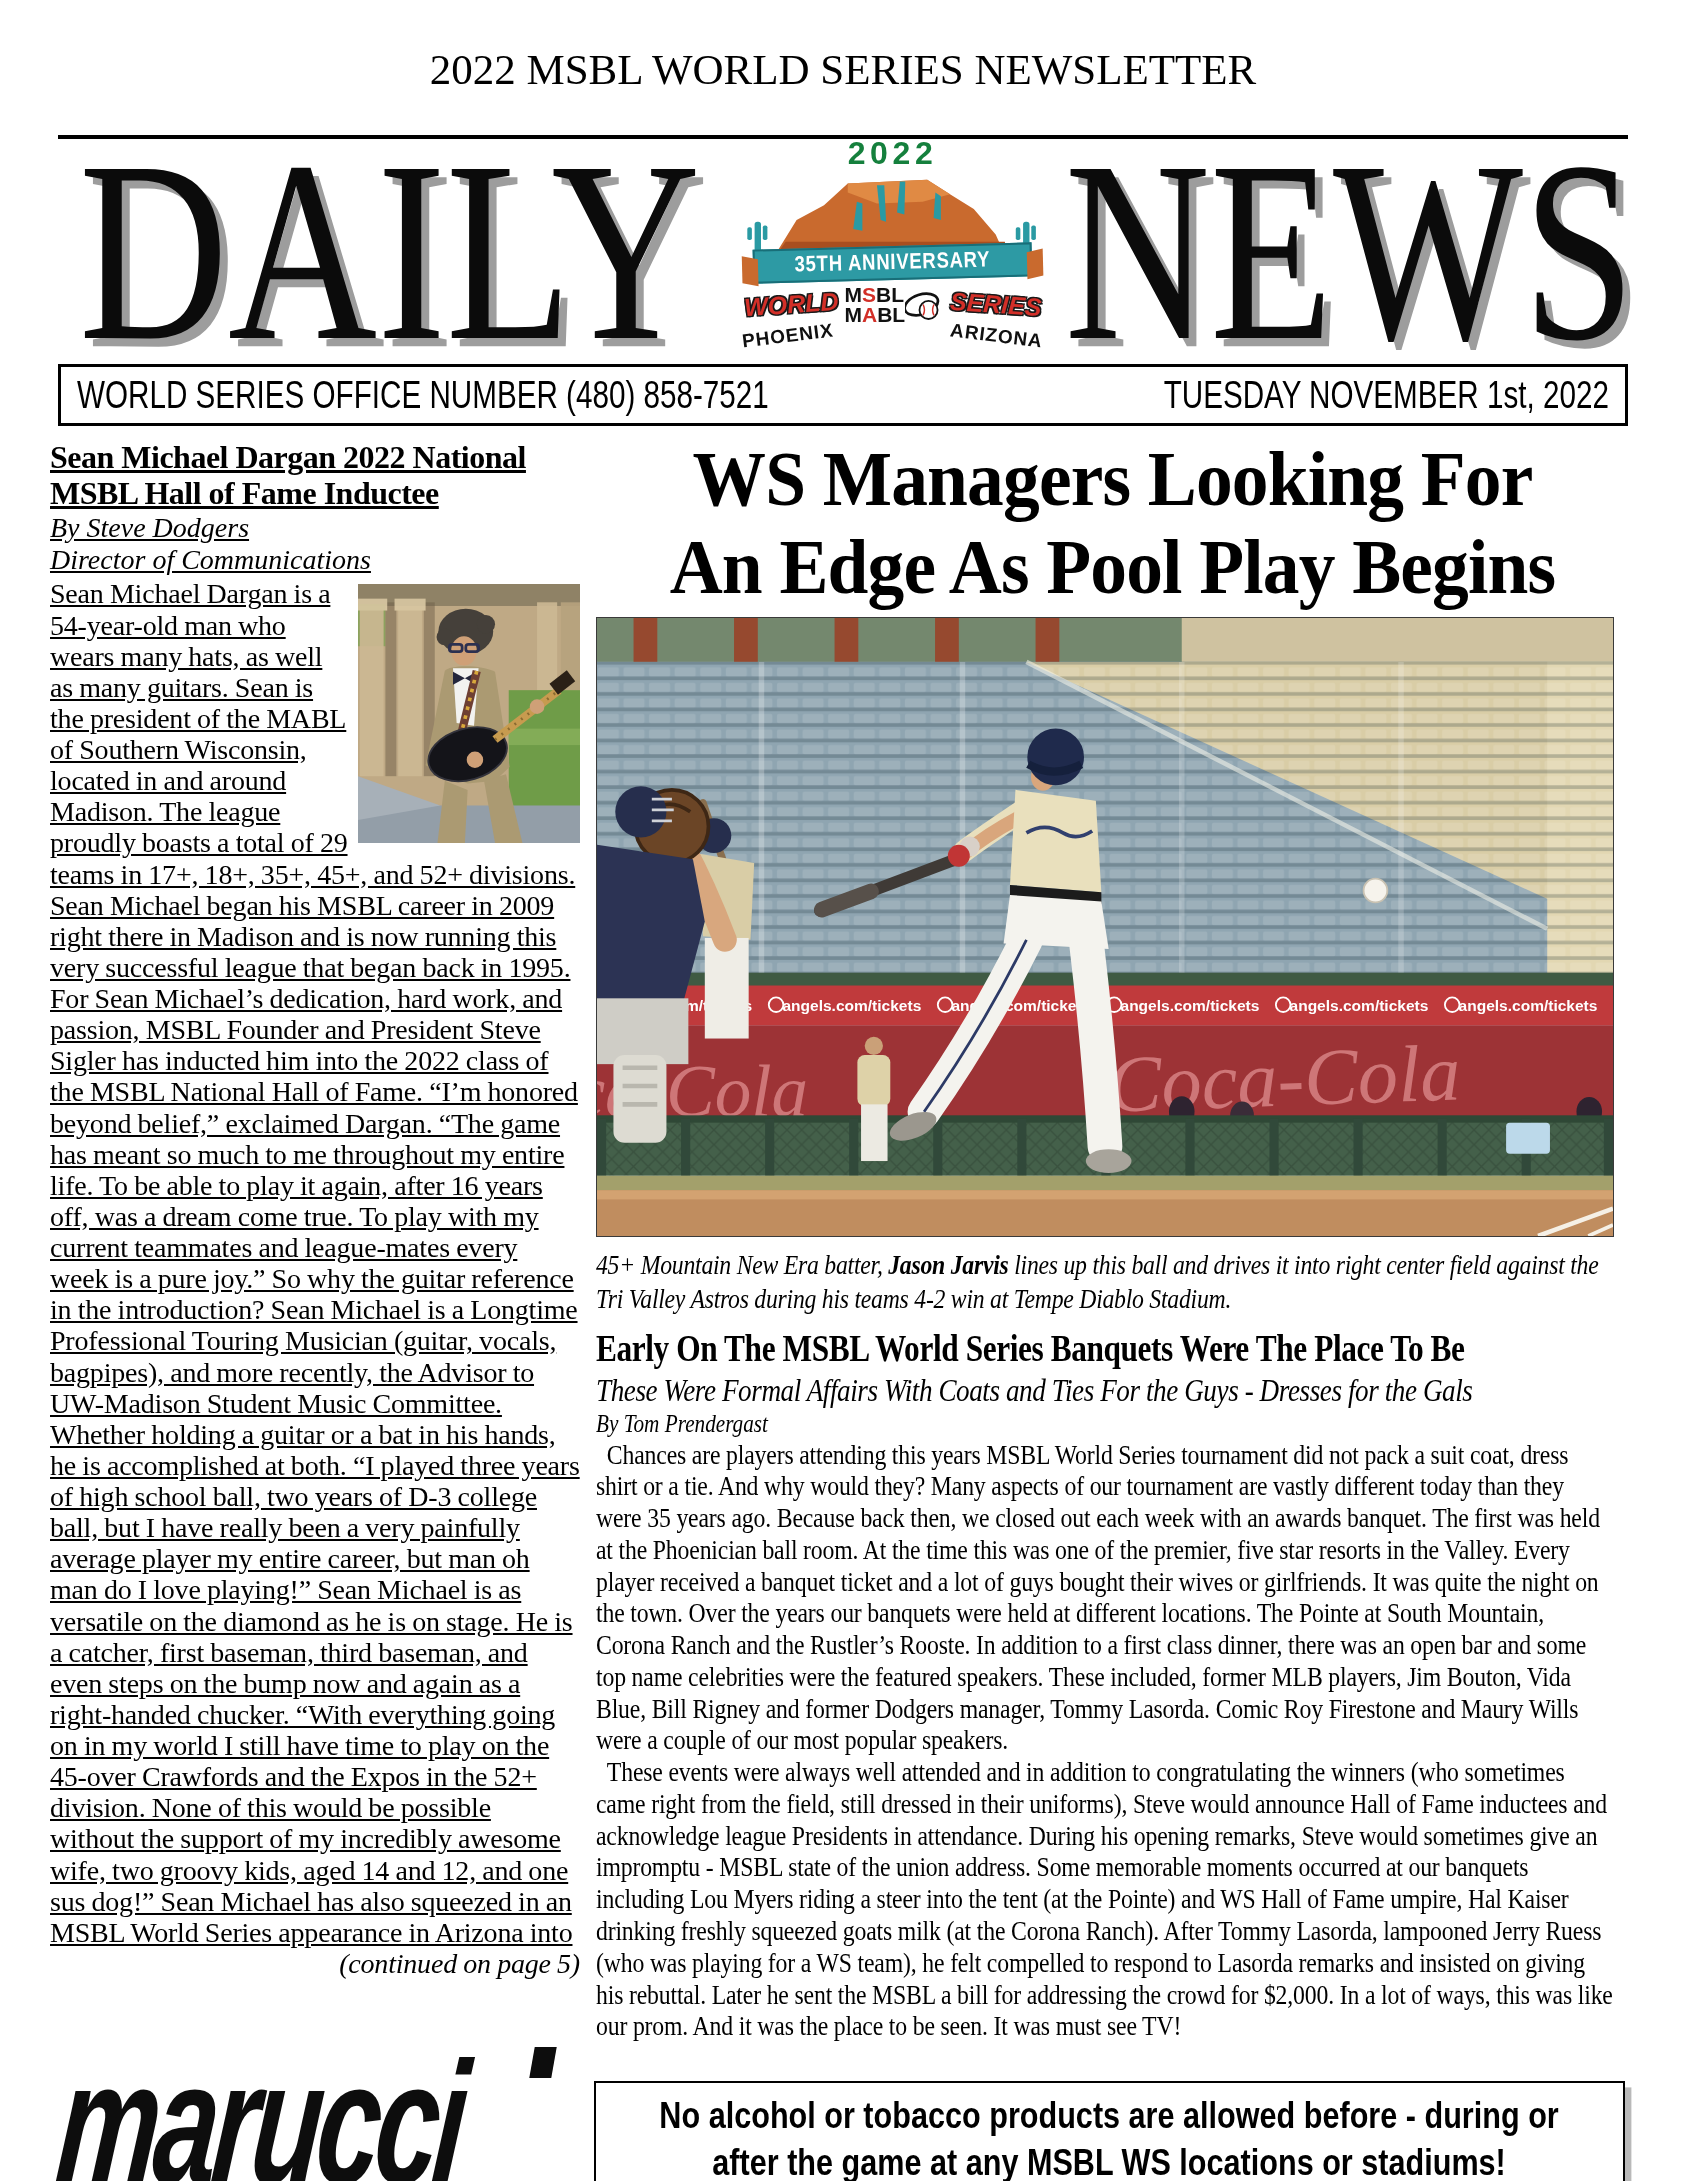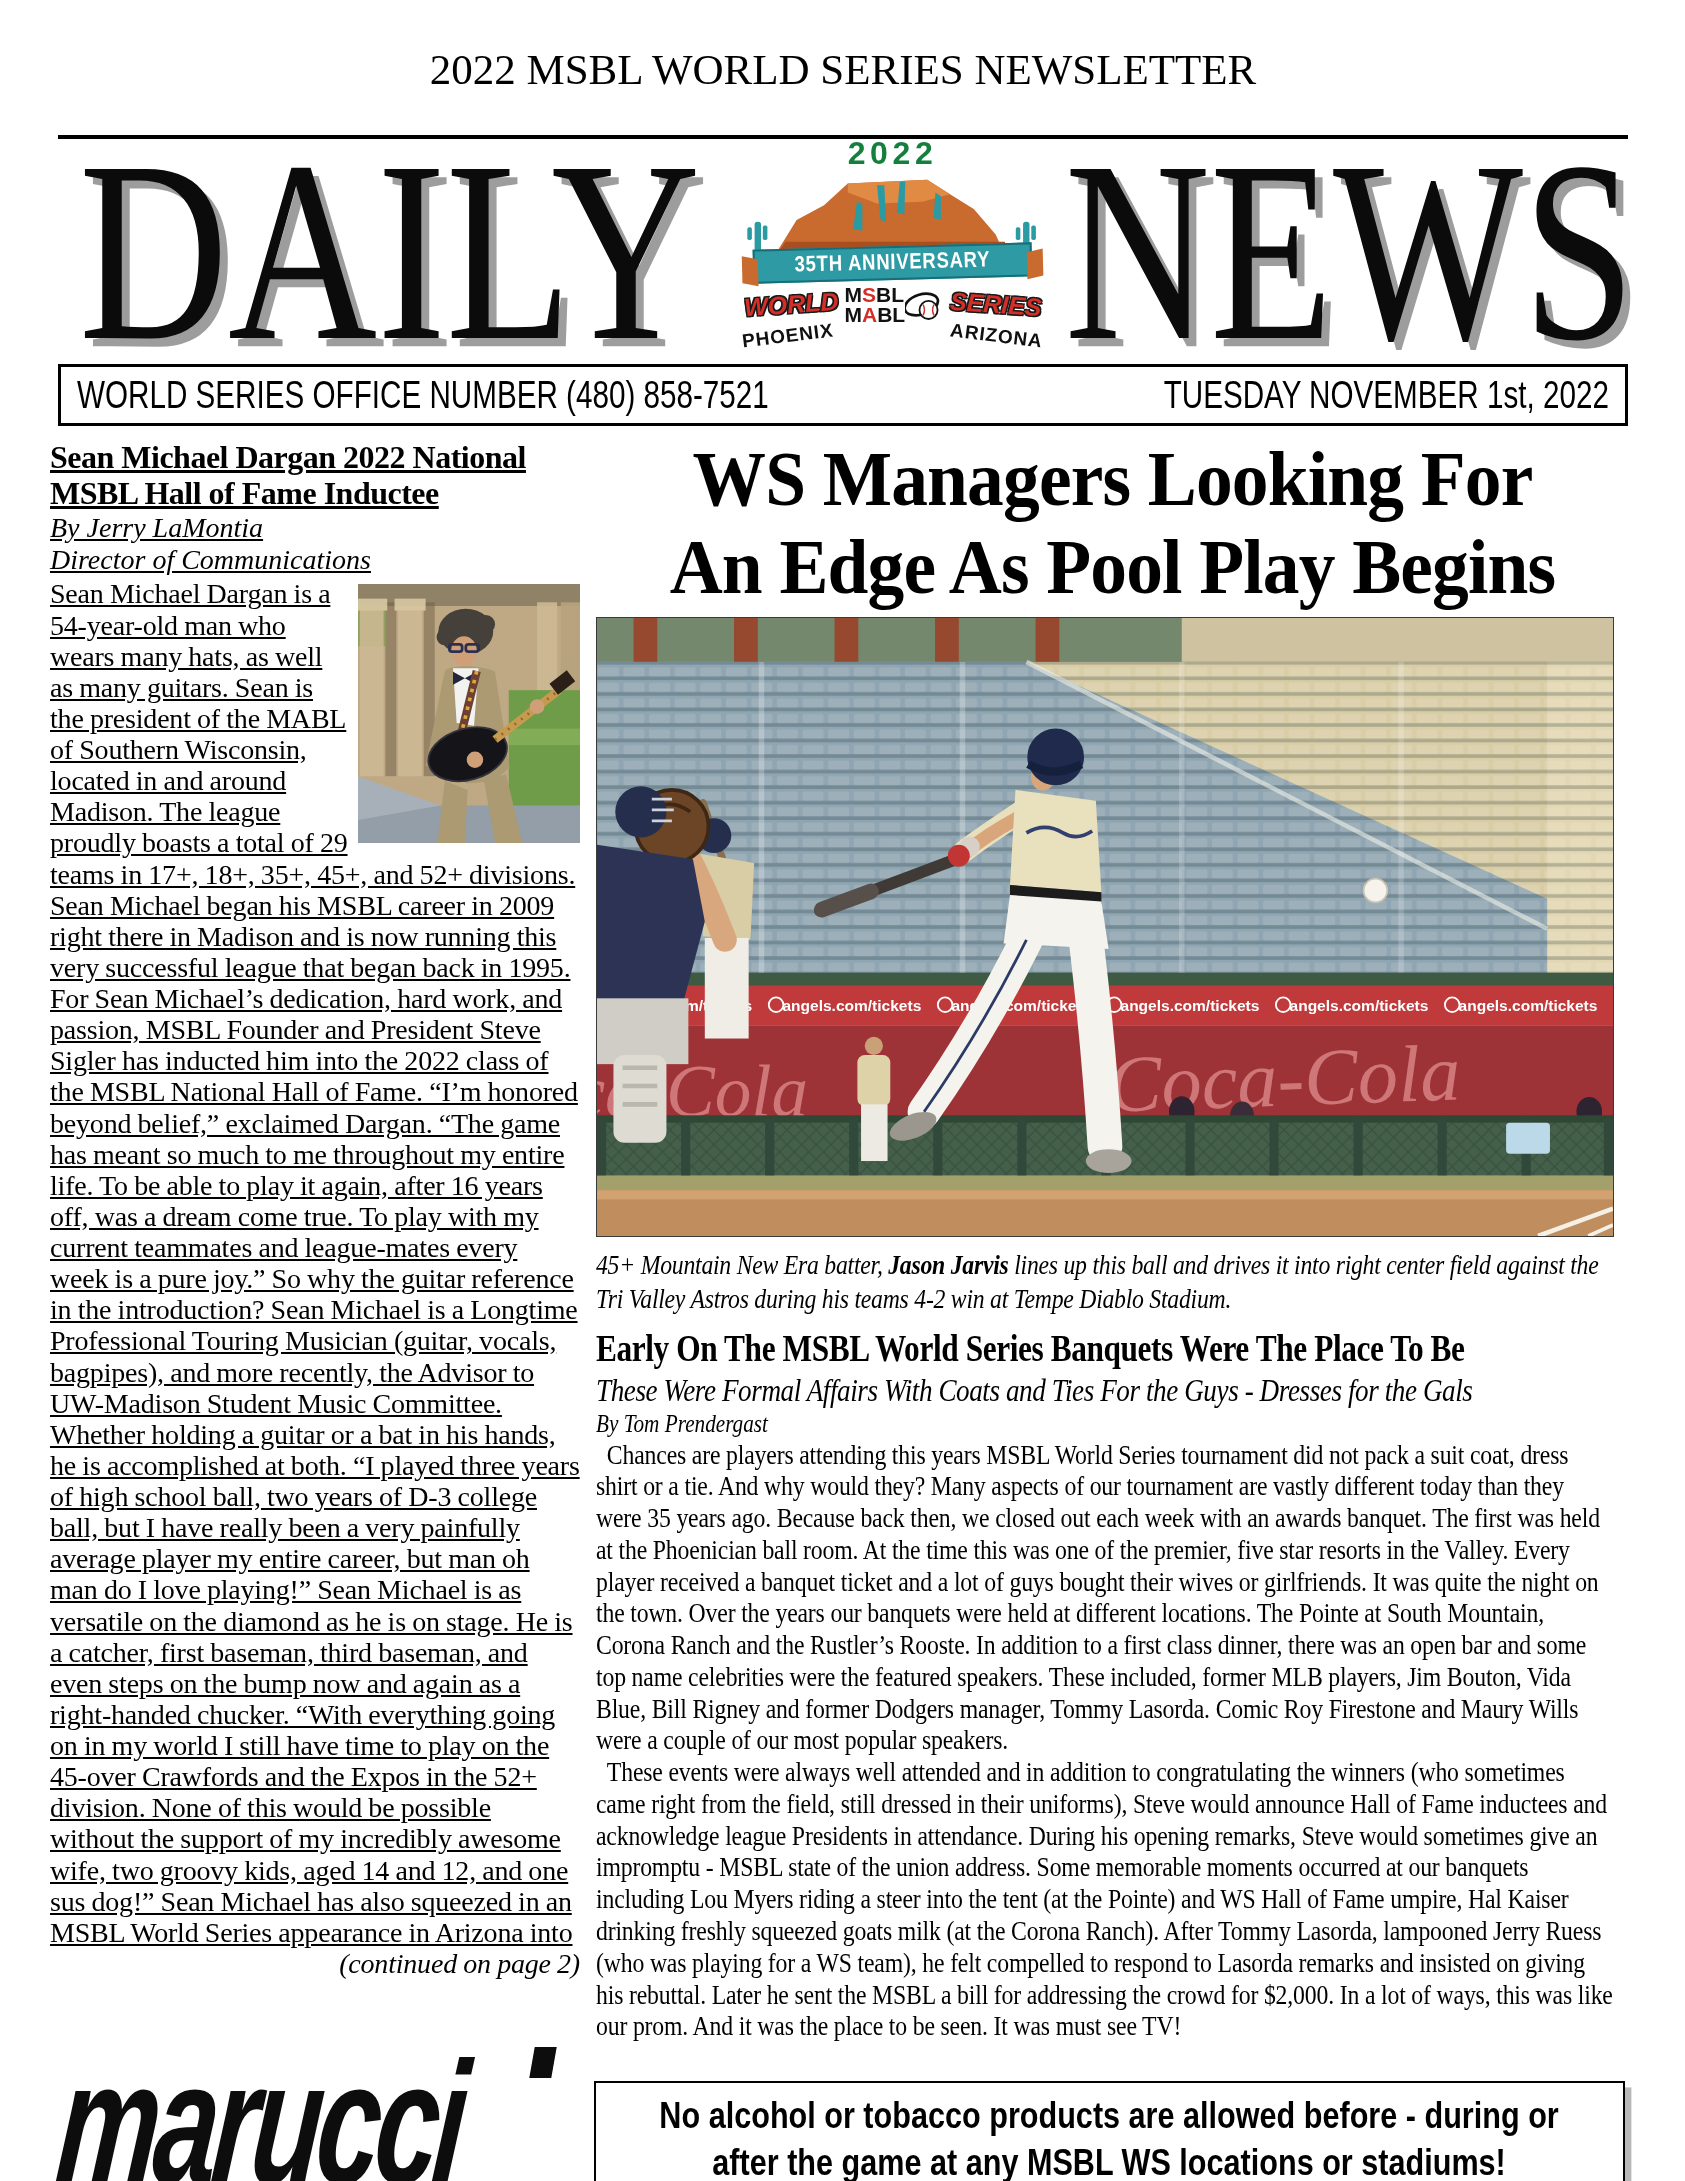--- a/index.html
+++ b/index.html
@@ -137,21 +137,21 @@
   </div>
 </div>
 
 <div class="abs info-bar">
   <span class="bar-left">WORLD SERIES OFFICE NUMBER (480) 858-7521</span>
   <span class="bar-right">TUESDAY NOVEMBER 1st, 2022</span>
 </div>
 
 <div class="abs col-left">
   <h2 class="a1-head">Sean Michael Dargan 2022 National MSBL Hall of Fame Inductee</h2>
-  <div class="a1-by">By Jerry LaMontia</div>
+  <div class="a1-by">By Steve Dodgers</div>
   <div class="a1-by">Director of Communications</div>
   <div class="a1-body">
     <span class="sean-photo">
       <svg viewBox="0 0 243 283" preserveAspectRatio="none">
         <rect width="243" height="283" fill="#bfa985"></rect>
         <rect width="243" height="24" fill="#8f8266"></rect>
         <rect x="0" y="22" width="30" height="46" fill="#7fa054" opacity=".8"></rect>
         <g opacity=".9">
           <rect x="2" y="20" width="26" height="190" fill="#cdb994"></rect>
           <rect x="44" y="20" width="26" height="190" fill="#cdb994"></rect>
@@ -182,21 +182,21 @@
         <circle cx="95" cy="58" r="9" fill="#45403a"></circle>
         <circle cx="140" cy="44" r="10" fill="#45403a"></circle>
         <ellipse cx="116" cy="73" rx="14" ry="16" fill="#cfa077"></ellipse>
         <rect x="100" y="66" width="14" height="8" rx="3" fill="none" stroke="#2c3050" stroke-width="3"></rect>
         <rect x="118" y="66" width="14" height="8" rx="3" fill="none" stroke="#2c3050" stroke-width="3"></rect>
         <circle cx="128" cy="192" r="9" fill="#cfa077"></circle>
         <circle cx="196" cy="134" r="8" fill="#cfa077"></circle>
       </svg>
     </span>
     <span>Sean Michael Dargan is a 54-year-old man who wears many hats, as well as many guitars.  Sean is the president of the MABL of Southern Wisconsin, located in and around Madison.  The league proudly boasts a total of 29 teams in 17+, 18+, 35+, 45+, and 52+ divisions. Sean Michael began his MSBL career in 2009 right there in Madison and is now running this very successful league that began back in 1995.  For Sean Michael’s dedication, hard work, and passion, MSBL Founder and President Steve Sigler has inducted him into the 2022 class of the MSBL National Hall of Fame. “I’m honored beyond belief,” exclaimed Dargan.  “The game has meant so much to me throughout my entire life.  To be able to play it again, after 16 years off, was a dream come true.  To play with my current teammates and league-mates every week is a pure joy.” So why the guitar reference in the introduction?  Sean Michael is a Longtime Professional Touring Musician (guitar, vocals, bagpipes), and more recently, the Advisor to UW-Madison Student Music Committee.  Whether holding a guitar or a bat in his hands, he is accomplished at both. “I played three years of high school ball, two years of D-3 college ball, but I have really been a very painfully average player my entire career, but man oh man do I love playing!” Sean Michael is as versatile on the diamond as he is on stage.  He is a catcher, first baseman, third baseman, and even steps on the bump now and again as a right-handed chucker. “With everything going on in my world I still have time to play on the 45-over Crawfords and the Expos in the 52+ division. None of this would be possible without the support of my incredibly awesome wife, two groovy kids, aged 14 and 12, and one sus dog!” Sean Michael has also squeezed in an MSBL World Series appearance in Arizona into</span>
-    <span class="a1-cont">(continued on page 2)</span>
+    <span class="a1-cont">(continued on page 5)</span>
   </div>
 </div>
 
 <div class="abs col-right">
   <div class="a2-head">
     <div>WS Managers Looking For</div>
     <div>An Edge As Pool Play Begins</div>
   </div>
 
   <div class="stadium-wrap">

